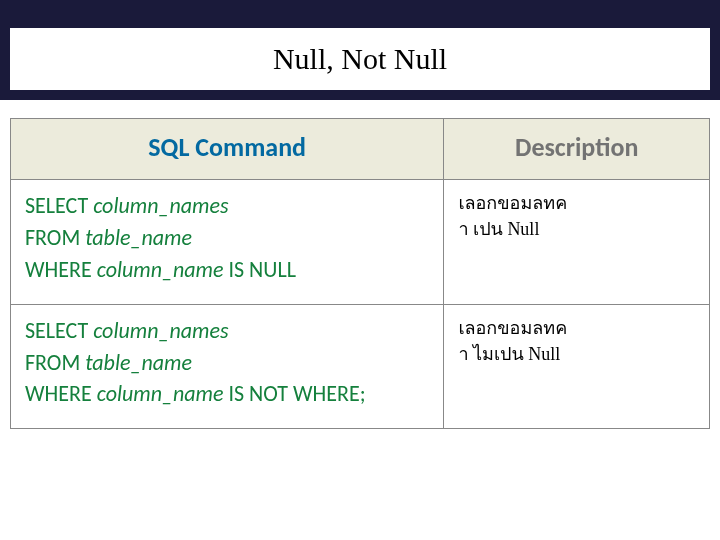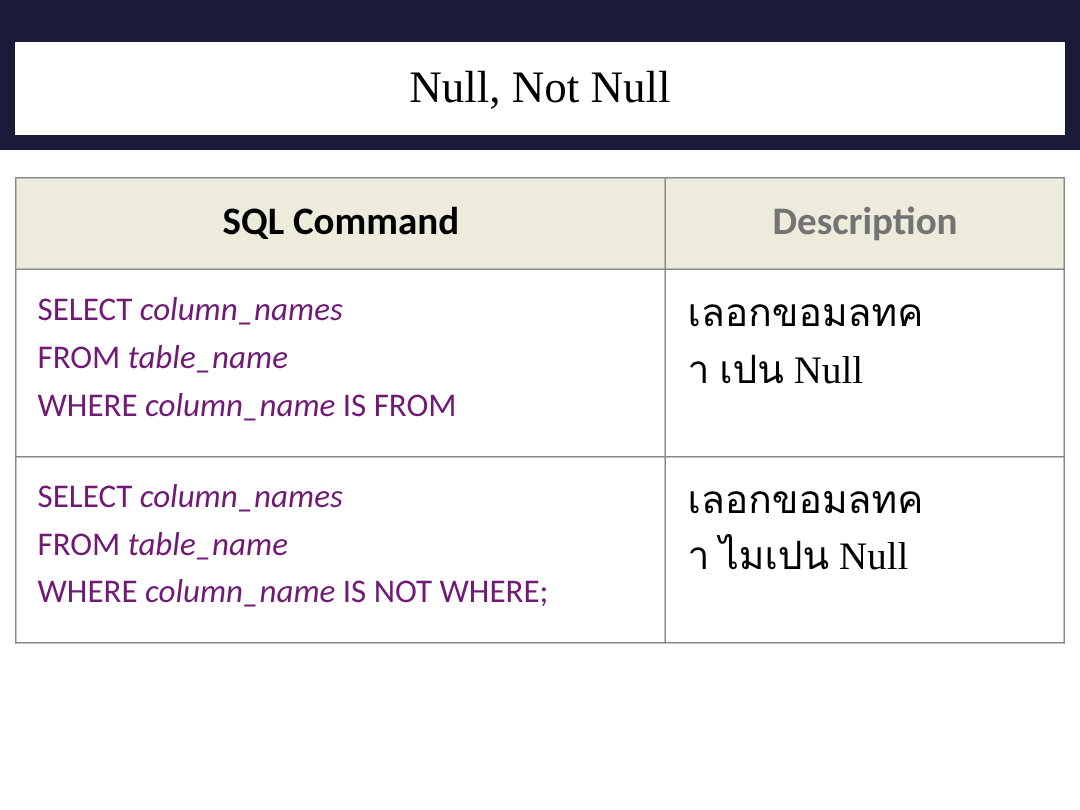--- a/index.html
+++ b/index.html
@@ -37,37 +37,37 @@
   }
   th {
     background: #ecebdc;
     font-family: "Calibri", "Segoe UI", sans-serif;
     font-weight: 700;
     font-size: 26px;
     padding: 12px 8px 16px;
     border: 1px solid #888;
     text-align: center;
   }
-  th.sql { color: #000000; width: 62%; }
+  th.sql { color: #0369a1; width: 62%; }
   th.desc { color: #737373; width: 38%; }
   td {
     border: 1px solid #888;
     vertical-align: top;
     padding: 10px 14px 18px;
     font-size: 22px;
     line-height: 1.45;
   }
   td.sql-cell {
     font-family: "Calibri", "Segoe UI", sans-serif;
-    color: #701a75;
+    color: #15803d;
   }
   td.desc-cell {
     font-family: "Times New Roman", "Angsana New", serif;
     color: #000;
-    font-size: 26px;
+    font-size: 18px;
   }
   .ital { font-style: italic; }
   .thai { font-family: "Angsana New", "Times New Roman", serif; }
 </style>
 </head>
 <body>
 
 <div class="title-wrap">
   <div class="title-inner">Null, Not Null</div>
 </div>
@@ -77,21 +77,21 @@
     <tr>
       <th class="sql">SQL Command</th>
       <th class="desc">Description</th>
     </tr>
   </thead>
   <tbody>
     <tr>
       <td class="sql-cell">
         <span>SELECT </span><span class="ital">column_names</span><br>
         <span>FROM </span><span class="ital">table_name</span><br>
-        <span>WHERE </span><span class="ital">column_name</span><span> IS FROM</span>
+        <span>WHERE </span><span class="ital">column_name</span><span> IS NULL</span>
       </td>
       <td class="desc-cell">
         <span class="thai">เลอกขอมลทค</span><br>
         <span class="thai">า   เปน   </span><span>Null</span>
       </td>
     </tr>
     <tr>
       <td class="sql-cell">
         <span>SELECT </span><span class="ital">column_names</span><br>
         <span>FROM </span><span class="ital">table_name</span><br>

